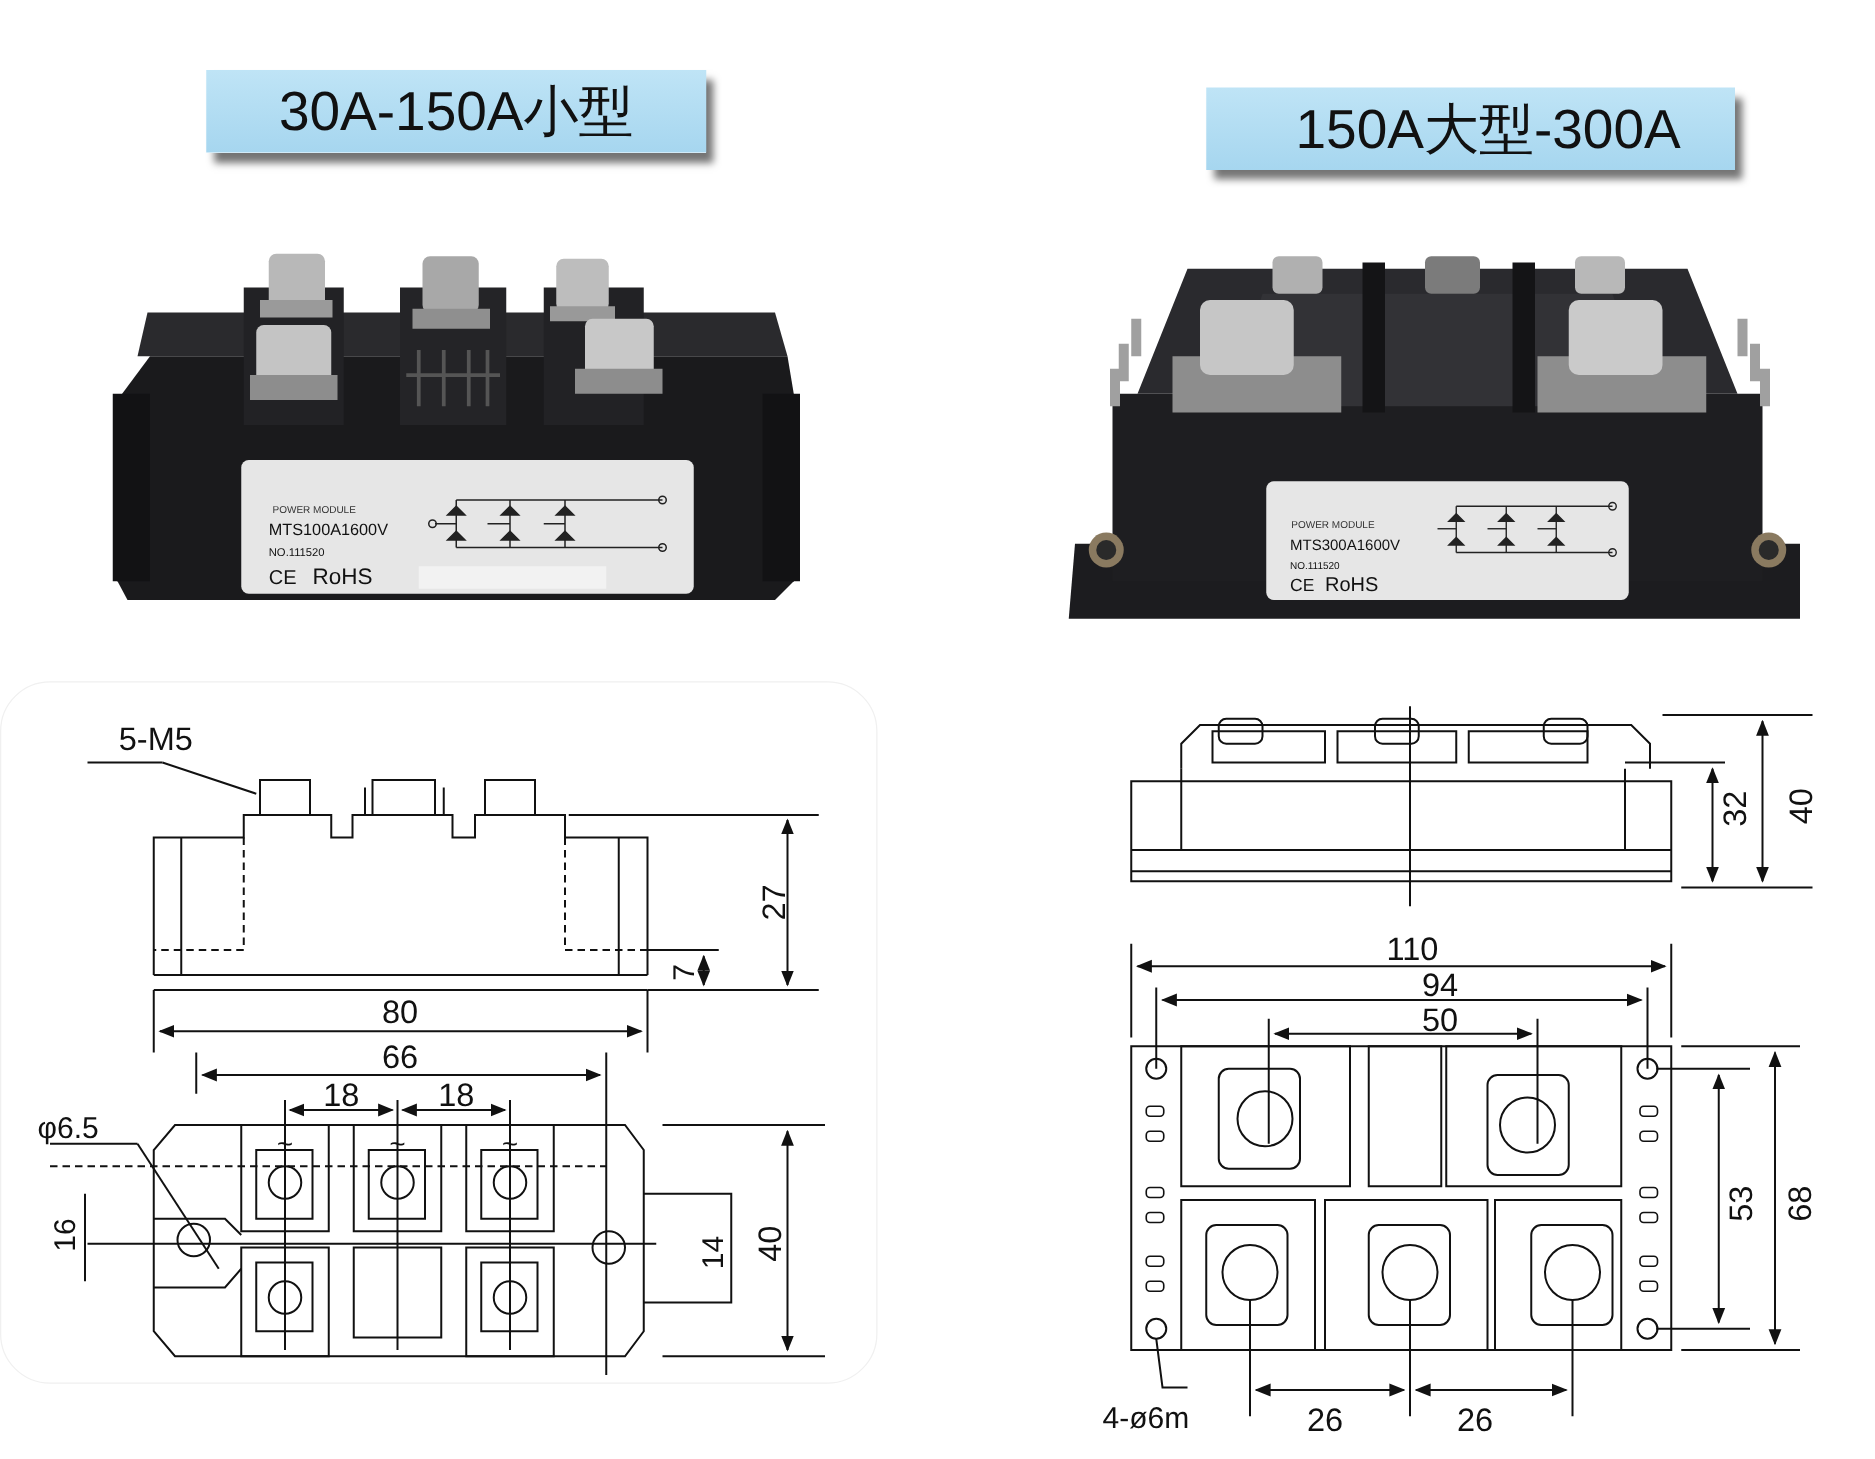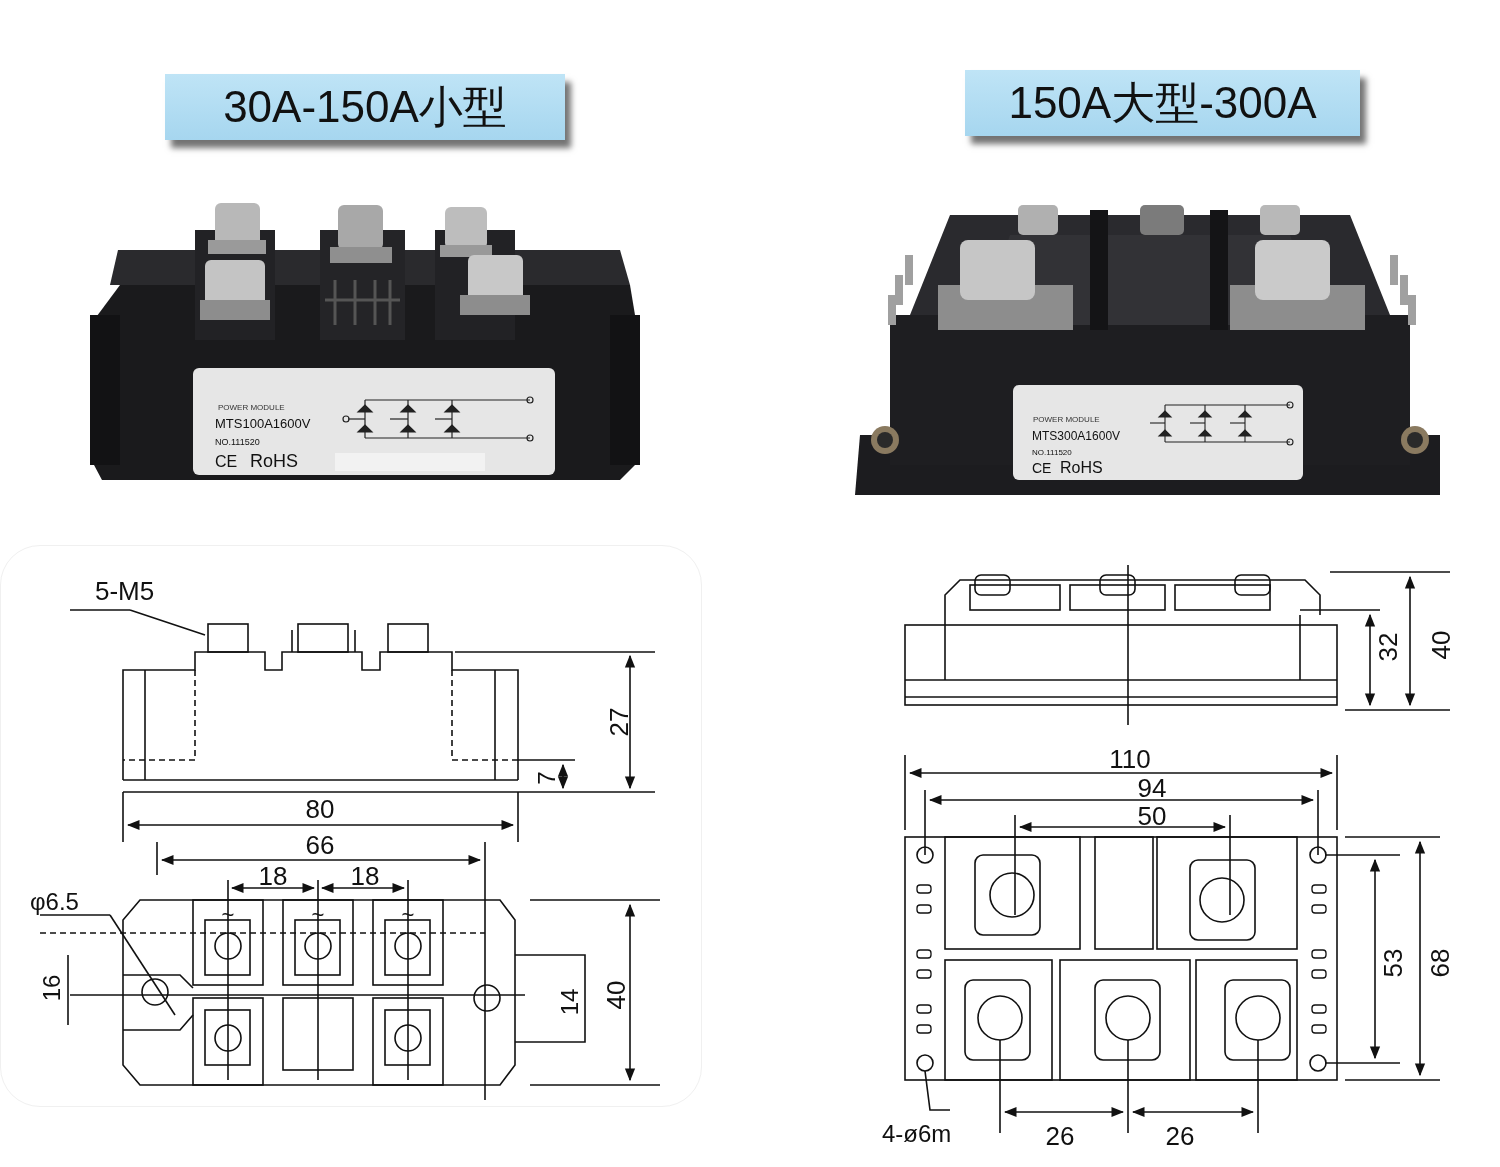--- a/index.html
+++ b/index.html
@@ -1,22 +1,22 @@
 <!DOCTYPE html>
 <html><head>
 <meta charset="utf-8">
 <style>
   html, body { margin: 0; padding: 0; background: #ffffff; }
   body { width: 1500px; height: 1167px; position: relative; overflow: hidden;
          font-family: "Liberation Sans", "DejaVu Sans", sans-serif; color: #111; }
   .banner { position: absolute; height: 66px; background: linear-gradient(#bfe4f6, #a6d6ef);
             box-shadow: 6px 8px 6px rgba(0,0,0,0.55); display: flex; align-items: center; justify-content: center;
             font-size: 44px; color: #111; letter-spacing: 0px; }
-  #banner-left { left: 165px; top: 74px; width: 400px; }
-  #banner-right { left: 965px; top: 70px; width: 395px; }
+  #banner-left { left: 165px; top: 56px; width: 400px; }
+  #banner-right { left: 965px; top: 70px; width: 395px; padding-left: 28px; }
   .photo { position: absolute; }
   .draw { position: absolute; }
   .panel-bg { position: absolute; left: 0; top: 545px; width: 700px; height: 560px;
               border: 1px solid #f0f0f0; border-radius: 40px; }
   svg text { font-family: "Liberation Sans", "DejaVu Sans", sans-serif; fill: #111; }
   .lbl-sm { font-size: 8px; fill: #333; }
 </style>
 </head>
 <body>
 

